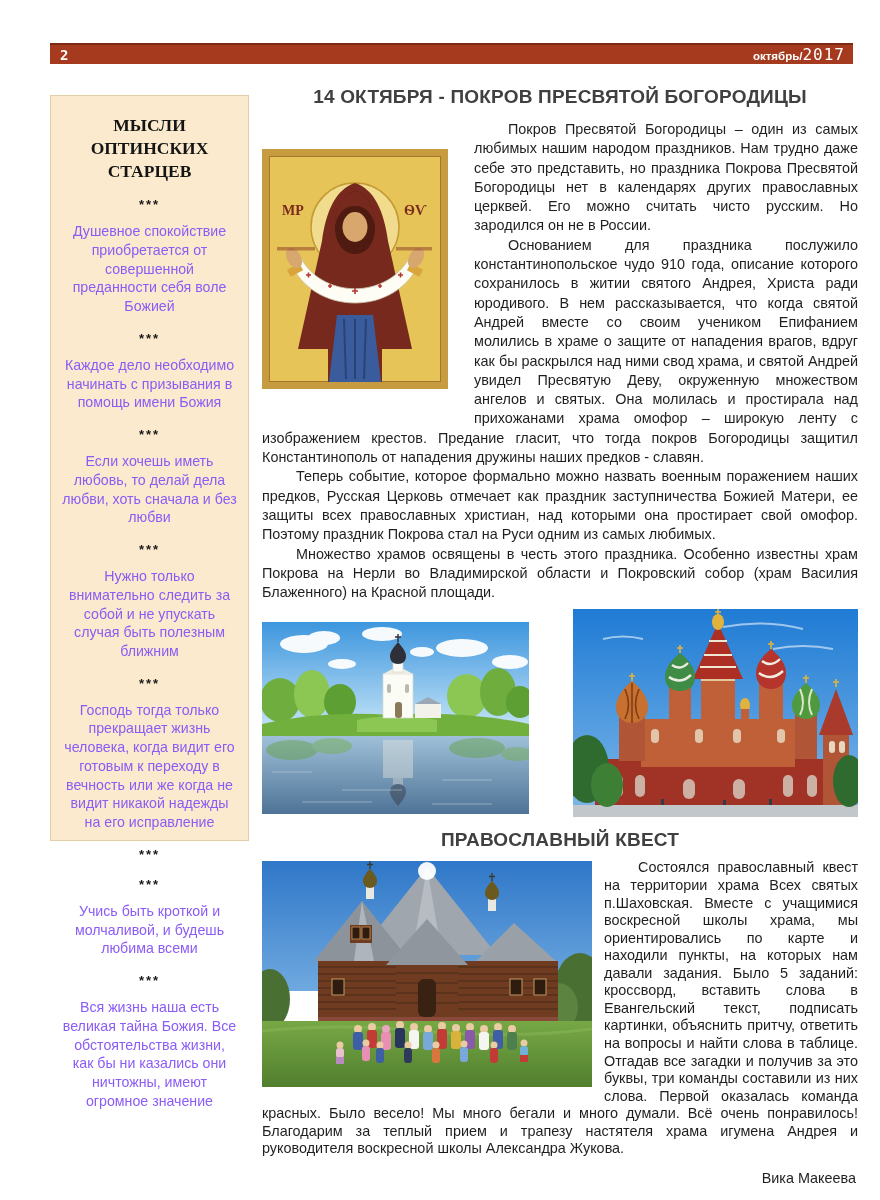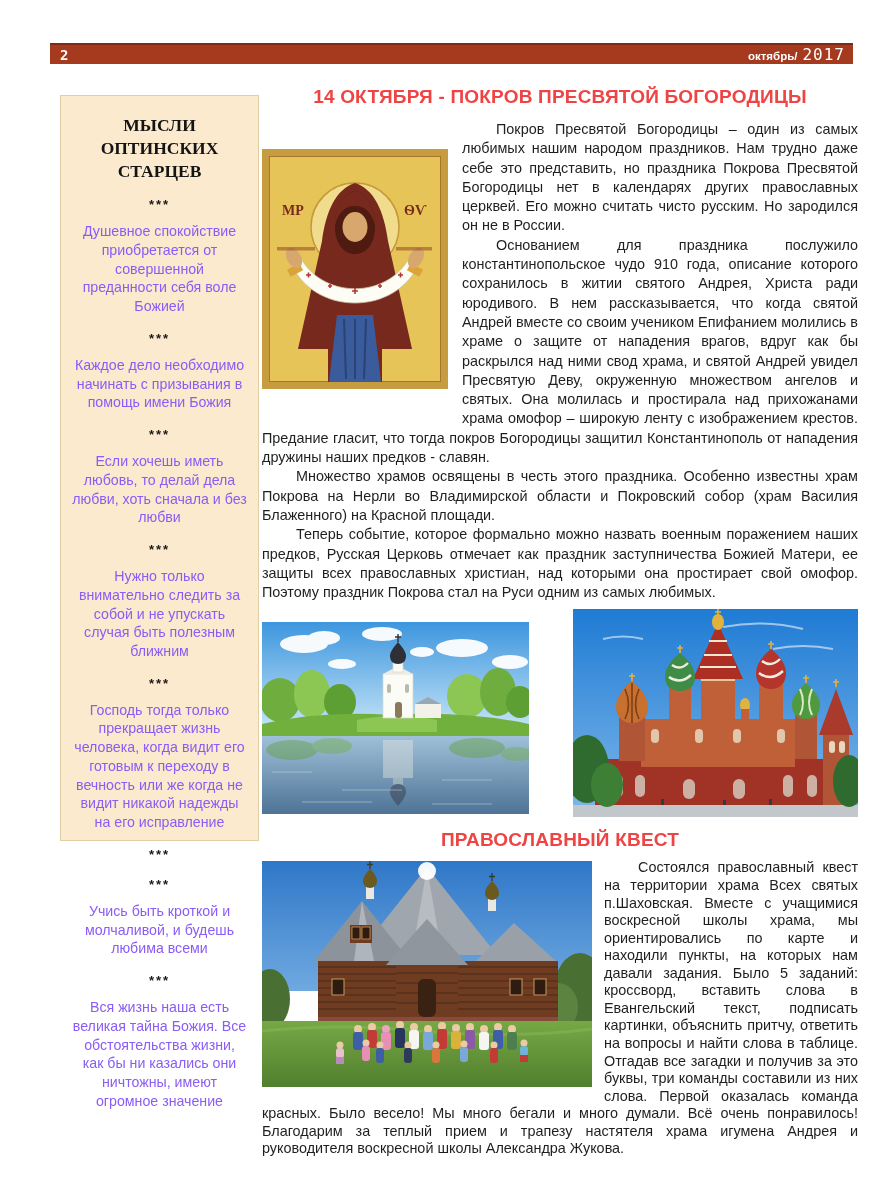--- a/index.html
+++ b/index.html
@@ -15,57 +15,57 @@
   .header-bar {
     position: absolute; left: 50px; top: 43px; width: 803px; height: 21px;
     background: #A63A1F; border-top: 2px solid #7E2A14;
     display: flex; align-items: center; justify-content: space-between;
     padding: 0 8px 0 10px; color: #fff;
   }
   .page-num {
     font-family: "DejaVu Sans Mono", monospace;
     font-size: 14px; font-weight: bold; line-height: 1;
   }
-  .issue { display: flex; align-items: baseline; gap: 5px; }
+  .issue { display: flex; align-items: baseline; }
   .issue-month { font-size: 11.5px; font-weight: bold; }
   .issue-year {
     font-family: "DejaVu Sans Mono", monospace;
     font-size: 16px; font-weight: normal; letter-spacing: 1px; line-height: 1;
   }
 
   
   .sidebar {
-    position: absolute; left: 60px; top: 95px; width: 199px; height: 746px;
+    position: absolute; left: 50px; top: 95px; width: 199px; height: 746px;
     background: #FBEACD; border: 1px solid #E2CEA4;
     padding: 18px 11px 10px; text-align: center;
   }
   .sidebar-title {
     font-family: "Liberation Serif", "DejaVu Serif", serif;
     font-size: 17.5px; font-weight: bold; line-height: 1.3; color: #141414;
     margin-bottom: 6px;
   }
   .divider {
     font-weight: bold; font-size: 13px; letter-spacing: 2px;
     margin: 15px 0 10px; color: #1a1a1a;
   }
   .quote { font-size: 14.2px; line-height: 1.32; color: #8b5cf6; }
 
   
   .main {
     position: absolute; left: 262px; top: 86px; width: 596px;
   }
   .article-title {
-    text-align: center; font-size: 19px; font-weight: bold; color: #ef4444;
+    text-align: center; font-size: 19px; font-weight: bold; color: #404040;
     letter-spacing: 0.2px; margin-bottom: 12px;
   }
   .article-body { font-size: 14.4px; line-height: 1.34; text-align: justify; }
   .article-body p { text-indent: 34px; }
 
   .icon-figure {
-    float: left; width: 186px; height: 292px; margin: 3px 14px 4px 0;
+    float: left; width: 186px; height: 292px; margin: 3px 26px 4px 0;
   }
   .icon-figure svg { display: block; width: 100%; height: 100%; }
 
   .photo-row {
     clear: both; display: flex; justify-content: space-between;
     margin-top: 7px; align-items: flex-start;
   }
   .photo-nerl  { width: 267px; height: 192px; margin-top: 13px; }
   .photo-basil { width: 285px; height: 208px; }
   .photo-row svg { display: block; width: 100%; height: 100%; }
@@ -151,22 +151,22 @@
         <text x="20" y="66" font-family="Liberation Serif, serif" font-size="14" font-weight="bold" fill="#7A2A1C">МР</text>
         <text x="142" y="66" font-family="Liberation Serif, serif" font-size="14" font-weight="bold" fill="#7A2A1C">ѲѴ</text>
 
         <rect x="15" y="98" width="38" height="3.5" fill="#8A3A22" opacity="0.5"></rect>
         <rect x="134" y="98" width="36" height="3.5" fill="#8A3A22" opacity="0.5"></rect>
       </svg>
     </span>
 
     <p>Покров Пресвятой Богородицы – один из самых любимых нашим народом праздников. Нам трудно даже себе это представить, но праздника Покрова Пресвятой Богородицы нет в календарях других православных церквей. Его можно считать чисто русским. Но зародился он не в России.</p>
     <p>Основанием для праздника послужило константинопольское чудо 910 года, описание которого сохранилось в житии святого Андрея, Христа ради юродивого. В нем рассказывается, что когда святой Андрей вместе со своим учеником Епифанием молились в храме о защите от нападения врагов, вдруг как бы раскрылся над ними свод храма, и святой Андрей увидел Пресвятую Деву, окруженную множеством ангелов и святых. Она молилась и простирала над прихожанами храма омофор – широкую ленту с изображением крестов. Предание гласит, что тогда покров Богородицы защитил Константинополь от нападения дружины наших предков - славян.</p>
+    <p>Теперь событие, которое формально можно назвать военным поражением наших предков, Русская Церковь отмечает как праздник заступничества Божией Матери, ее защиты всех православных христиан, над которыми она простирает свой омофор. Поэтому праздник Покрова стал на Руси одним из самых любимых.</p>
     <p>Множество храмов освящены в честь этого праздника. Особенно известны храм Покрова на Нерли во Владимирской области и Покровский собор (храм Василия Блаженного) на Красной площади.</p>
-    <p>Теперь событие, которое формально можно назвать военным поражением наших предков, Русская Церковь отмечает как праздник заступничества Божией Матери, ее защиты всех православных христиан, над которыми она простирает свой омофор. Поэтому праздник Покрова стал на Руси одним из самых любимых.</p>
   </div>
 
   <div class="photo-row">
 
     <span class="photo-nerl">
       <svg viewBox="0 0 267 192" xmlns="http://www.w3.org/2000/svg">
         <defs>
           <linearGradient id="nSky" x1="0" y1="0" x2="0" y2="1">
             <stop offset="0" stop-color="#3D96DE"></stop>
               <stop offset="1" stop-color="#C8E6F8"></stop>
@@ -456,13 +456,14 @@
               <rect x="-4" y="3" width="8" height="10" rx="3" fill="#E8C0CC"></rect>
               <rect x="-4" y="12" width="8" height="7" fill="#B88AC0"></rect>
             </g>
         </g>
       </svg>
     </span>
 
     <p>Состоялся православный квест на территории храма Всех святых п.Шаховская. Вместе с учащимися воскресной школы храма, мы ориентировались по карте и находили пункты, на которых нам давали задания. Было 5 заданий: кроссворд, вставить слова в Евангельский текст, подписать картинки, объяснить притчу, ответить на вопросы и найти слова в таблице. Отгадав все загадки и получив за это буквы, три команды составили из них слова. Первой оказалась команда красных. Было весело! Мы много бегали и много думали. Всё очень понравилось! Благодарим за теплый прием и трапезу настятеля храма игумена Андрея и руководителя воскресной школы Александра Жукова.</p>
   </div>
 
+  <div class="signature">Вика Макеева</div>
 </div>
 
 </body></html>

